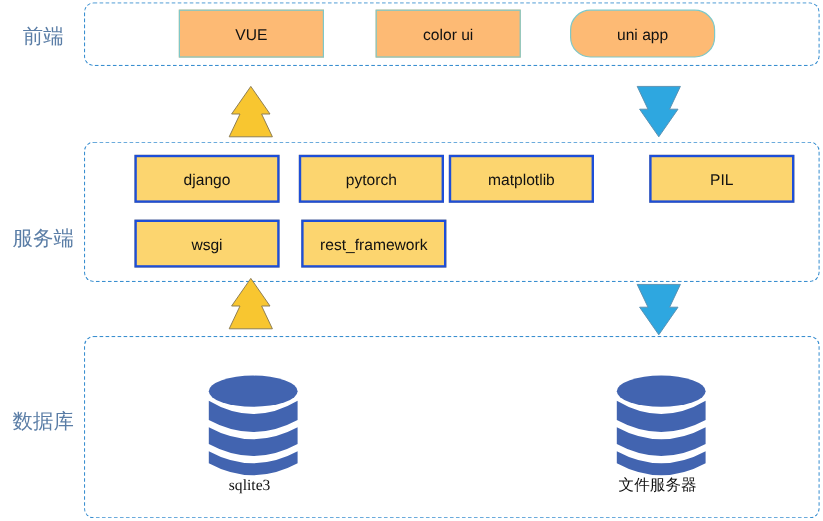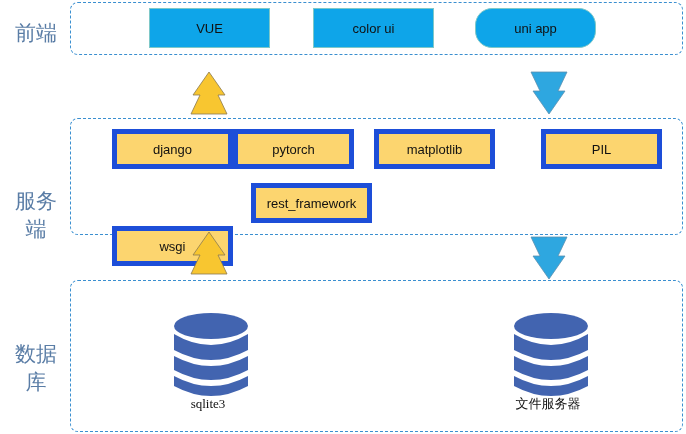--- a/index.html
+++ b/index.html
@@ -1,21 +1,21 @@
 <!DOCTYPE html>
 <html><head>
 <meta charset="utf-8">
 <style>
   html,body{margin:0;padding:0;background:#fff;}
   body{width:686px;height:434px;position:relative;overflow:hidden;font-family:"Liberation Sans",sans-serif;}
   .layer{position:absolute;left:70px;width:613px;border:1.5px dashed #3a8fd0;border-radius:8px;box-sizing:border-box;}
-  .layer-label{position:absolute;left:6px;font-size:21px;color:#5a7da6;font-family:"DejaVu Sans",sans-serif;width:60px;text-align:center;}
+  .layer-label{position:absolute;left:6px;font-size:17px;color:#5a7da6;font-family:"DejaVu Sans",sans-serif;width:60px;text-align:center;}
   .box{position:absolute;height:40px;display:flex;align-items:center;justify-content:center;font-size:13px;color:#111;box-sizing:border-box;}
-  .box.blue{background:#0ea5e9;border:1px solid #7ec8c8;width:121px;}
-  .box.yellow{background:#fcd56f;border:5px solid #1d4ed8;width:121px;}
+  .box.blue{background:#fdba74;border:1px solid #7ec8c8;width:121px;}
+  .box.yellow{background:#fcd56f;border:2px solid #1d4ed8;width:121px;}
   .arrow{position:absolute;width:40px;height:44px;}
   .db{position:absolute;width:80px;height:110px;}
   .db-label{position:absolute;width:140px;text-align:center;font-size:13px;color:#111;font-family:Liberation Serif, serif;}
 </style>
 </head>
 <body>
 
 <div class="layer-label" style="top:19px;">前端</div>
 <div class="layer" style="top:2px;height:53px;"></div>
 <div class="box blue" style="left:149px;top:8px;">VUE</div>
@@ -25,24 +25,24 @@
 <svg class="arrow" style="left:189px;top:71px;" viewBox="0 0 40 44">
   <polygon points="20,1 36,24 29,24 38,43 2,43 11,24 4,24" fill="#f8c630" stroke="#8a7a50" stroke-width="0.8"></polygon>
 </svg>
 <svg class="arrow" style="left:529px;top:71px;" viewBox="0 0 40 44">
   <polygon points="2,1 38,1 29,20 36,20 20,43 4,20 11,20" fill="#2ea7e0" stroke="#5a8fb0" stroke-width="0.8"></polygon>
 </svg>
 
 <div class="layer-label" style="top:187px;">服务端</div>
 <div class="layer" style="top:118px;height:117px;"></div>
 <div class="box yellow" style="left:112px;top:129px;">django</div>
-<div class="box yellow" style="left:233px;top:129px;">pytorch</div>
+<div class="box yellow" style="left:249px;top:129px;">pytorch</div>
 <div class="box yellow" style="left:374px;top:129px;text-align:right;">matplotlib</div>
 <div class="box yellow" style="left:541px;top:129px;text-align:right;">PIL</div>
-<div class="box yellow" style="left:112px;top:183px;margin-top:43px;">wsgi</div>
+<div class="box yellow" style="left:112px;top:183px;">wsgi</div>
 <div class="box yellow" style="left:251px;top:183px;">rest_framework</div>
 
 <svg class="arrow" style="left:189px;top:231px;" viewBox="0 0 40 44">
   <polygon points="20,1 36,24 29,24 38,43 2,43 11,24 4,24" fill="#f8c630" stroke="#8a7a50" stroke-width="0.8"></polygon>
 </svg>
 <svg class="arrow" style="left:529px;top:236px;" viewBox="0 0 40 44">
   <polygon points="2,1 38,1 29,20 36,20 20,43 4,20 11,20" fill="#2ea7e0" stroke="#5a8fb0" stroke-width="0.8"></polygon>
 </svg>
 
 <div class="layer-label" style="top:340px;">数据库</div>

